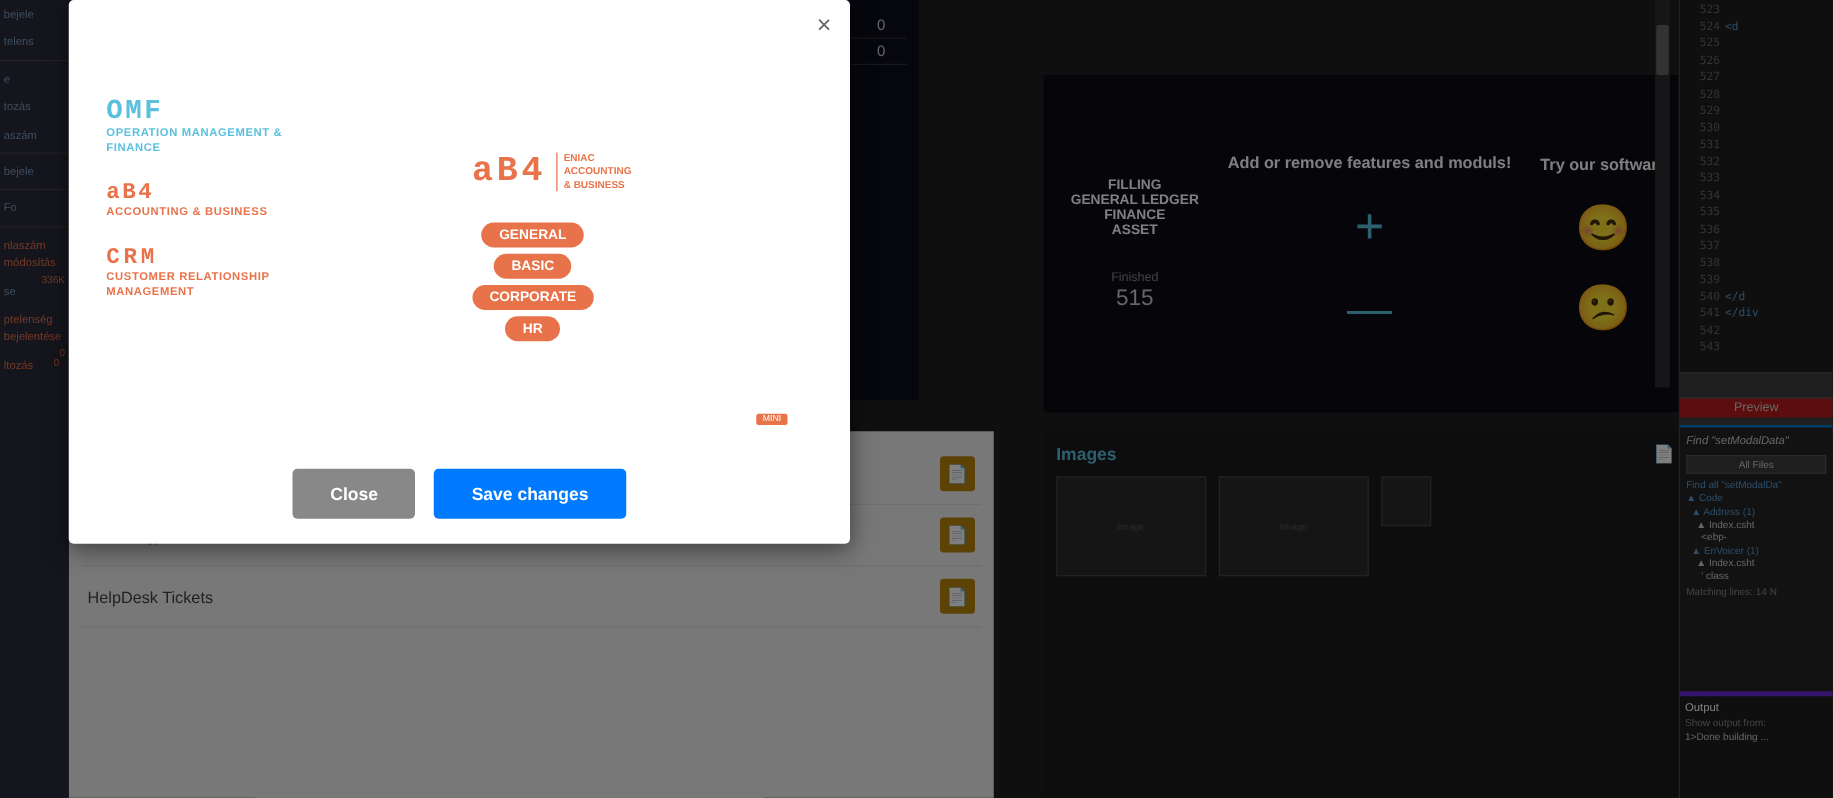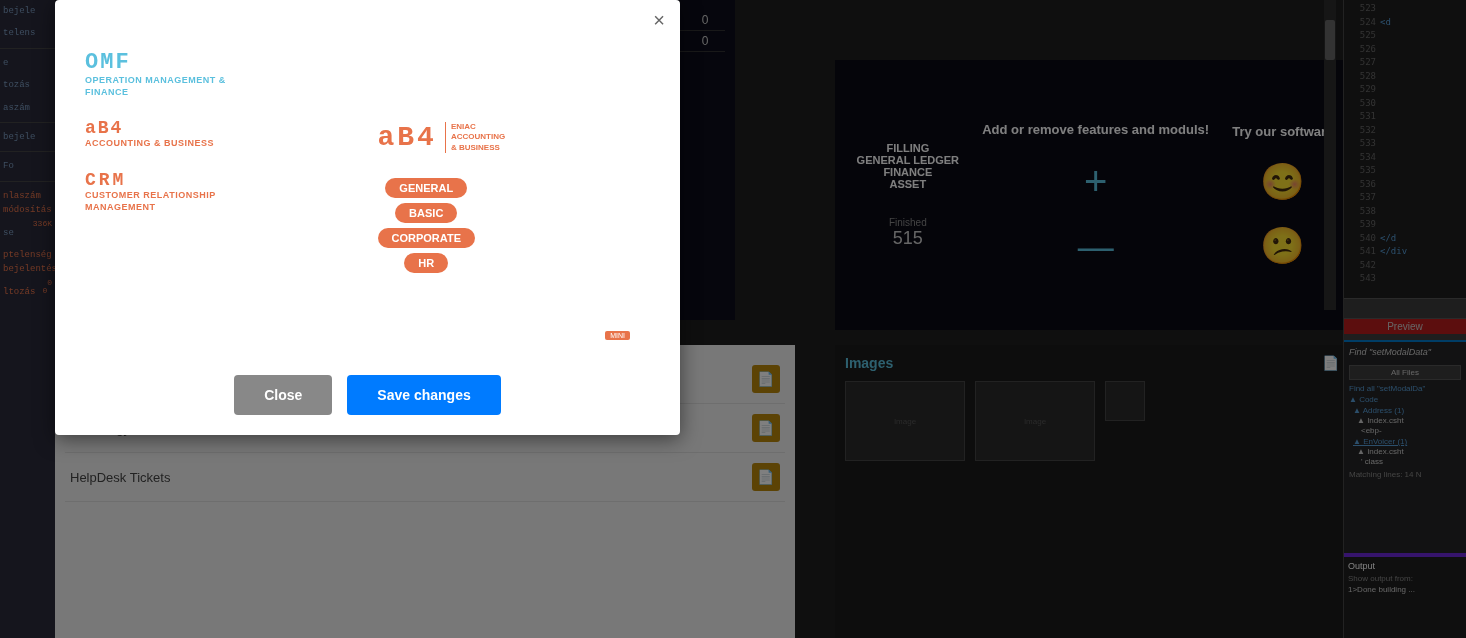--- a/index.html
+++ b/index.html
@@ -109,20 +109,21 @@
     .logo-grid {
       display: grid;
       grid-template-columns: 1fr 1fr;
       gap: 20px;
       height: 100%;
     }
     .logo-left {
       display: flex;
       flex-direction: column;
       gap: 20px;
+      margin-top: 26px;
     }
     .logo-right {
       display: flex;
       flex-direction: column;
       align-items: flex-start;
       justify-content: center;
       gap: 5px;
       position: relative;
     }
 
@@ -374,21 +375,20 @@
     }
 
     
     .nav-sidebar {
       position: absolute;
       top: 0; left: 0;
       width: 55px;
       height: 638px;
       background: #2a2a3a;
       z-index: 3;
-      font-family: Liberation Mono, monospace;
     }
     .nav-item {
       padding: 4px 3px;
       color: #7a9abf;
       font-size: 9px;
       line-height: 1.6;
       cursor: pointer;
     }
     .nav-divider {
       height: 1px;
@@ -615,21 +615,21 @@
   </div>
 
   <div style="position:absolute; top:340px; left:0; width:100%; height:230px; background:#252526; border-top:2px solid #007acc; padding:5px; overflow:hidden;">
     <div style="color:#ccc;font-size:9px;font-style:italic;margin-bottom:4px;">Find "setModalData"</div>
     <button style="background:#3c3c3c;border:1px solid #555;color:#ccc;font-size:8px;padding:2px 6px;cursor:pointer;width:100%;margin-bottom:4px;">All Files</button>
     <div style="color:#569cd6;font-size:8px;margin-bottom:2px;">Find all "setModalDa"</div>
     <div style="color:#569cd6;font-size:8px;margin-bottom:2px;">▲ Code</div>
     <div style="color:#569cd6;font-size:8px;padding-left:4px;margin-bottom:1px;">▲ Address (1)</div>
     <div style="color:#ccc;font-size:8px;padding-left:8px;margin-bottom:1px;">▲ Index.csht</div>
     <div style="color:#ccc;font-size:8px;padding-left:12px;margin-bottom:2px;">&lt;ebp-</div>
-    <div style="color:#569cd6;font-size:8px;padding-left:4px;margin-bottom:1px;text-decoration:underline;">▲ EnVoicer (1)</div>
+    <div style="color:#569cd6;font-size:8px;padding-left:4px;margin-bottom:1px;">▲ EnVoicer (1)</div>
     <div style="color:#ccc;font-size:8px;padding-left:8px;margin-bottom:1px;">▲ Index.csht</div>
     <div style="color:#ccc;font-size:8px;padding-left:12px;margin-bottom:4px;">' class</div>
     <div style="color:#888;font-size:8px;">Matching lines: 14 N</div>
   </div>
 
   <div style="position:absolute; bottom:0; left:0; width:100%; height:85px; background:#1e1e1e; border-top:4px solid #6d28d9; padding:4px;">
     <div style="color:#fff;font-size:9px;margin-bottom:3px;">Output</div>
     <div style="color:#888;font-size:8px;margin-bottom:2px;">Show output from:</div>
     <div style="color:#ccc;font-size:8px;">1&gt;Done building ...</div>
   </div>

